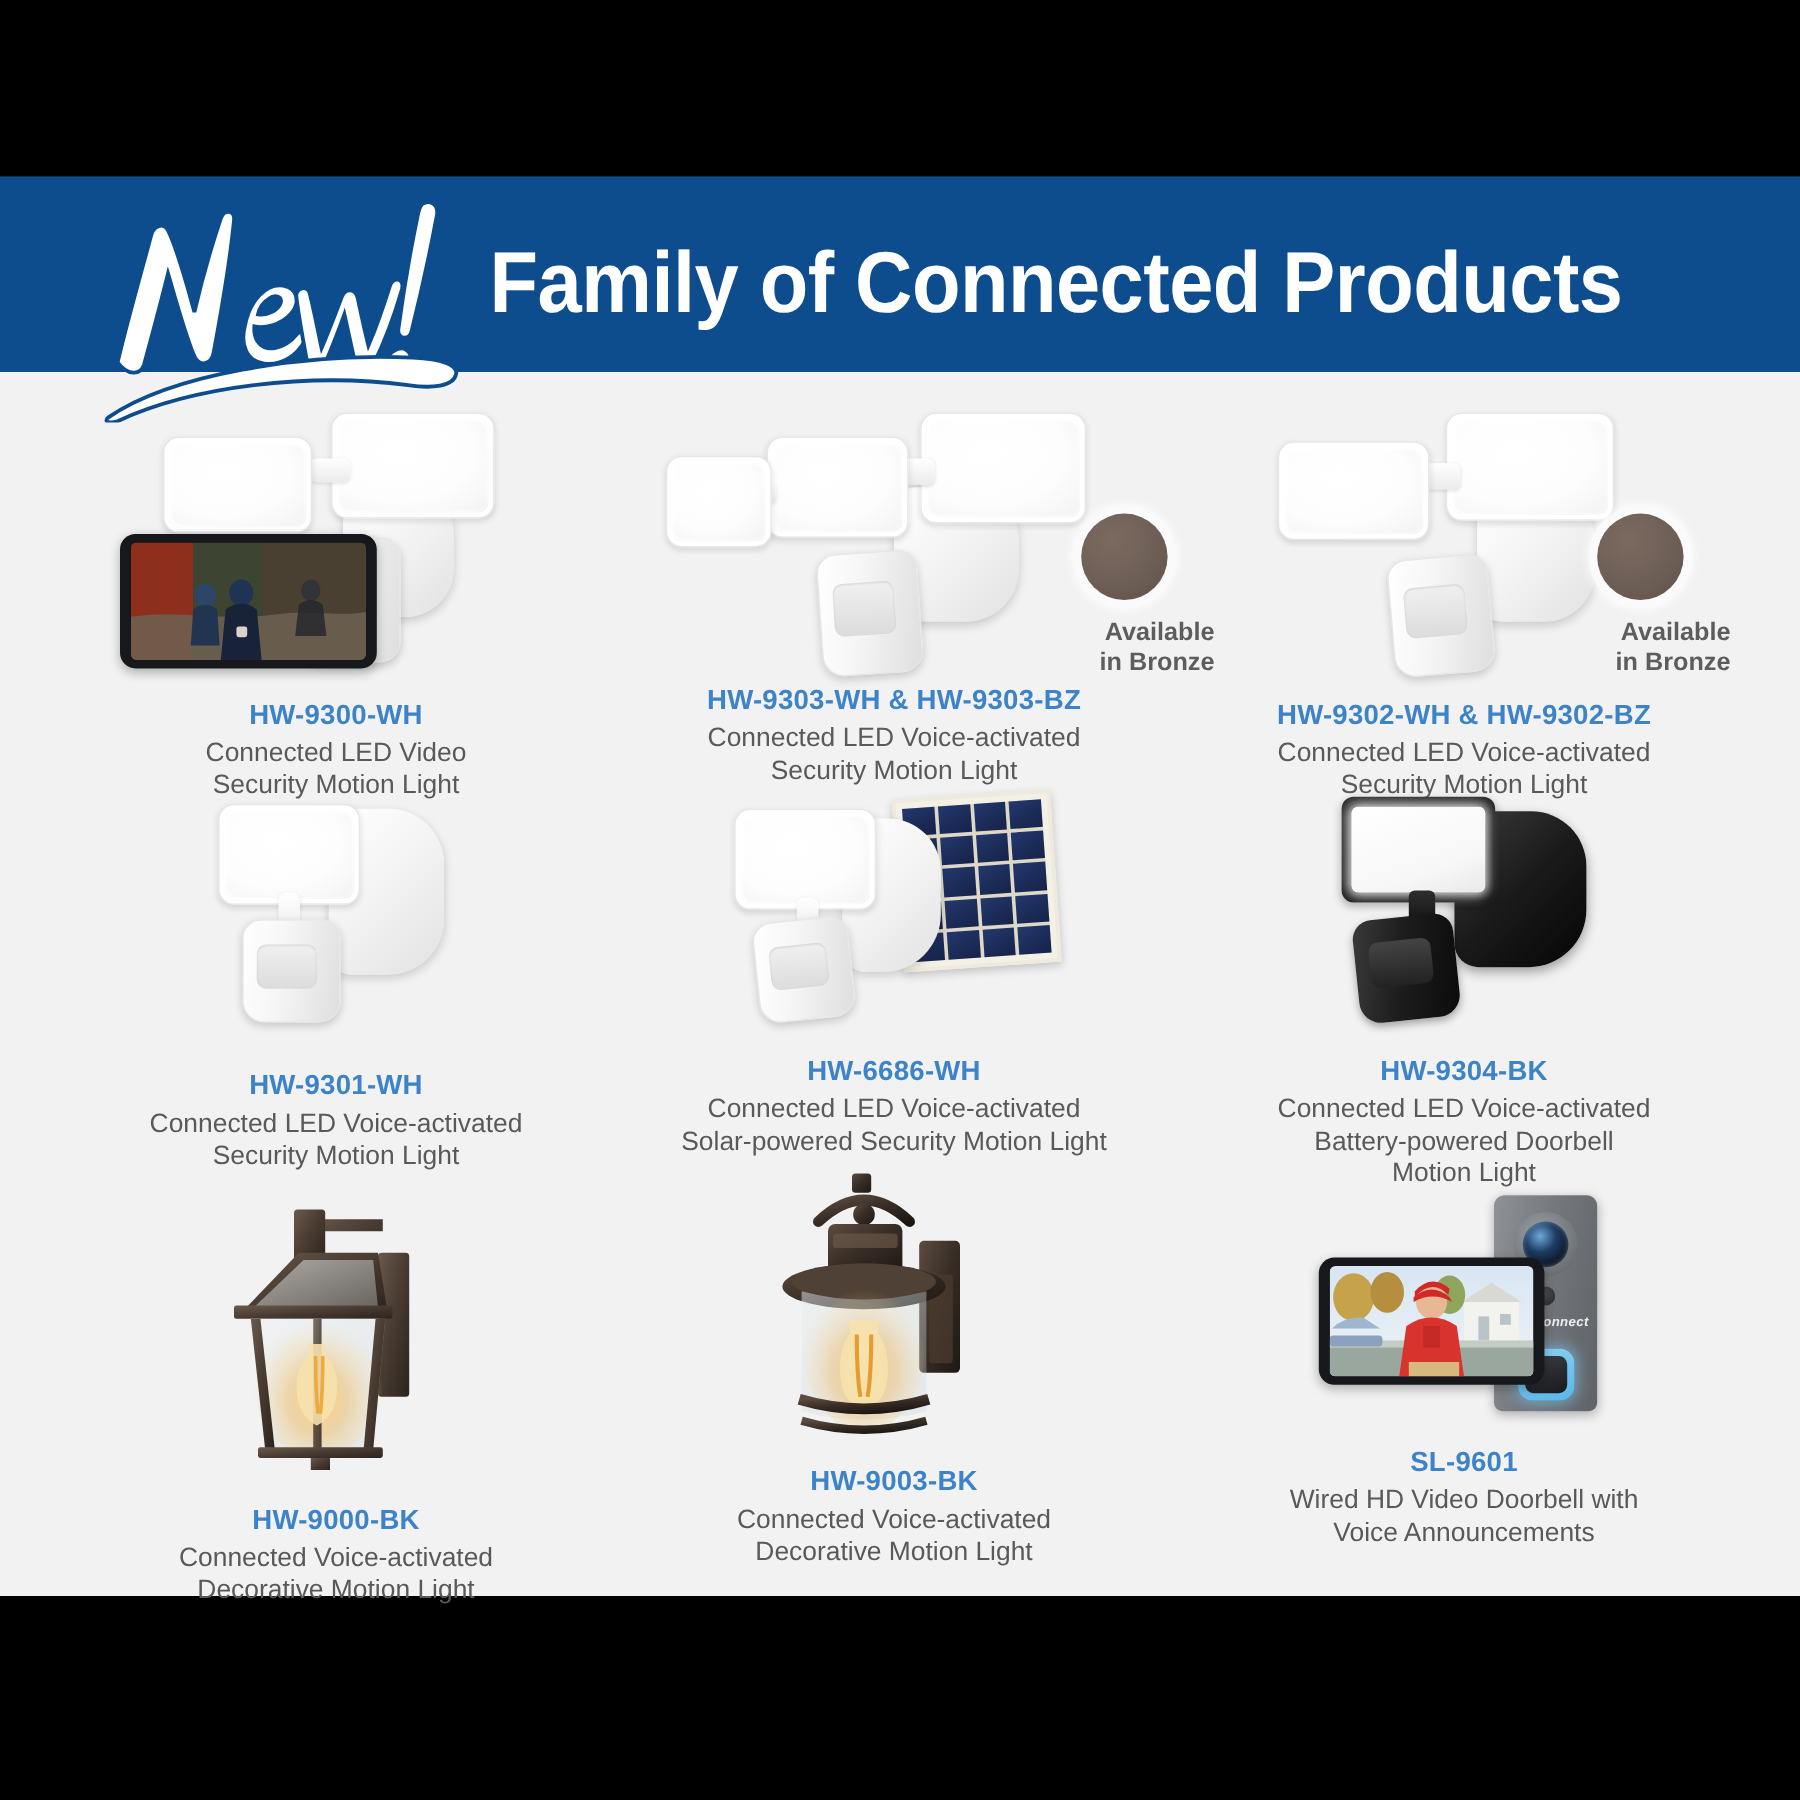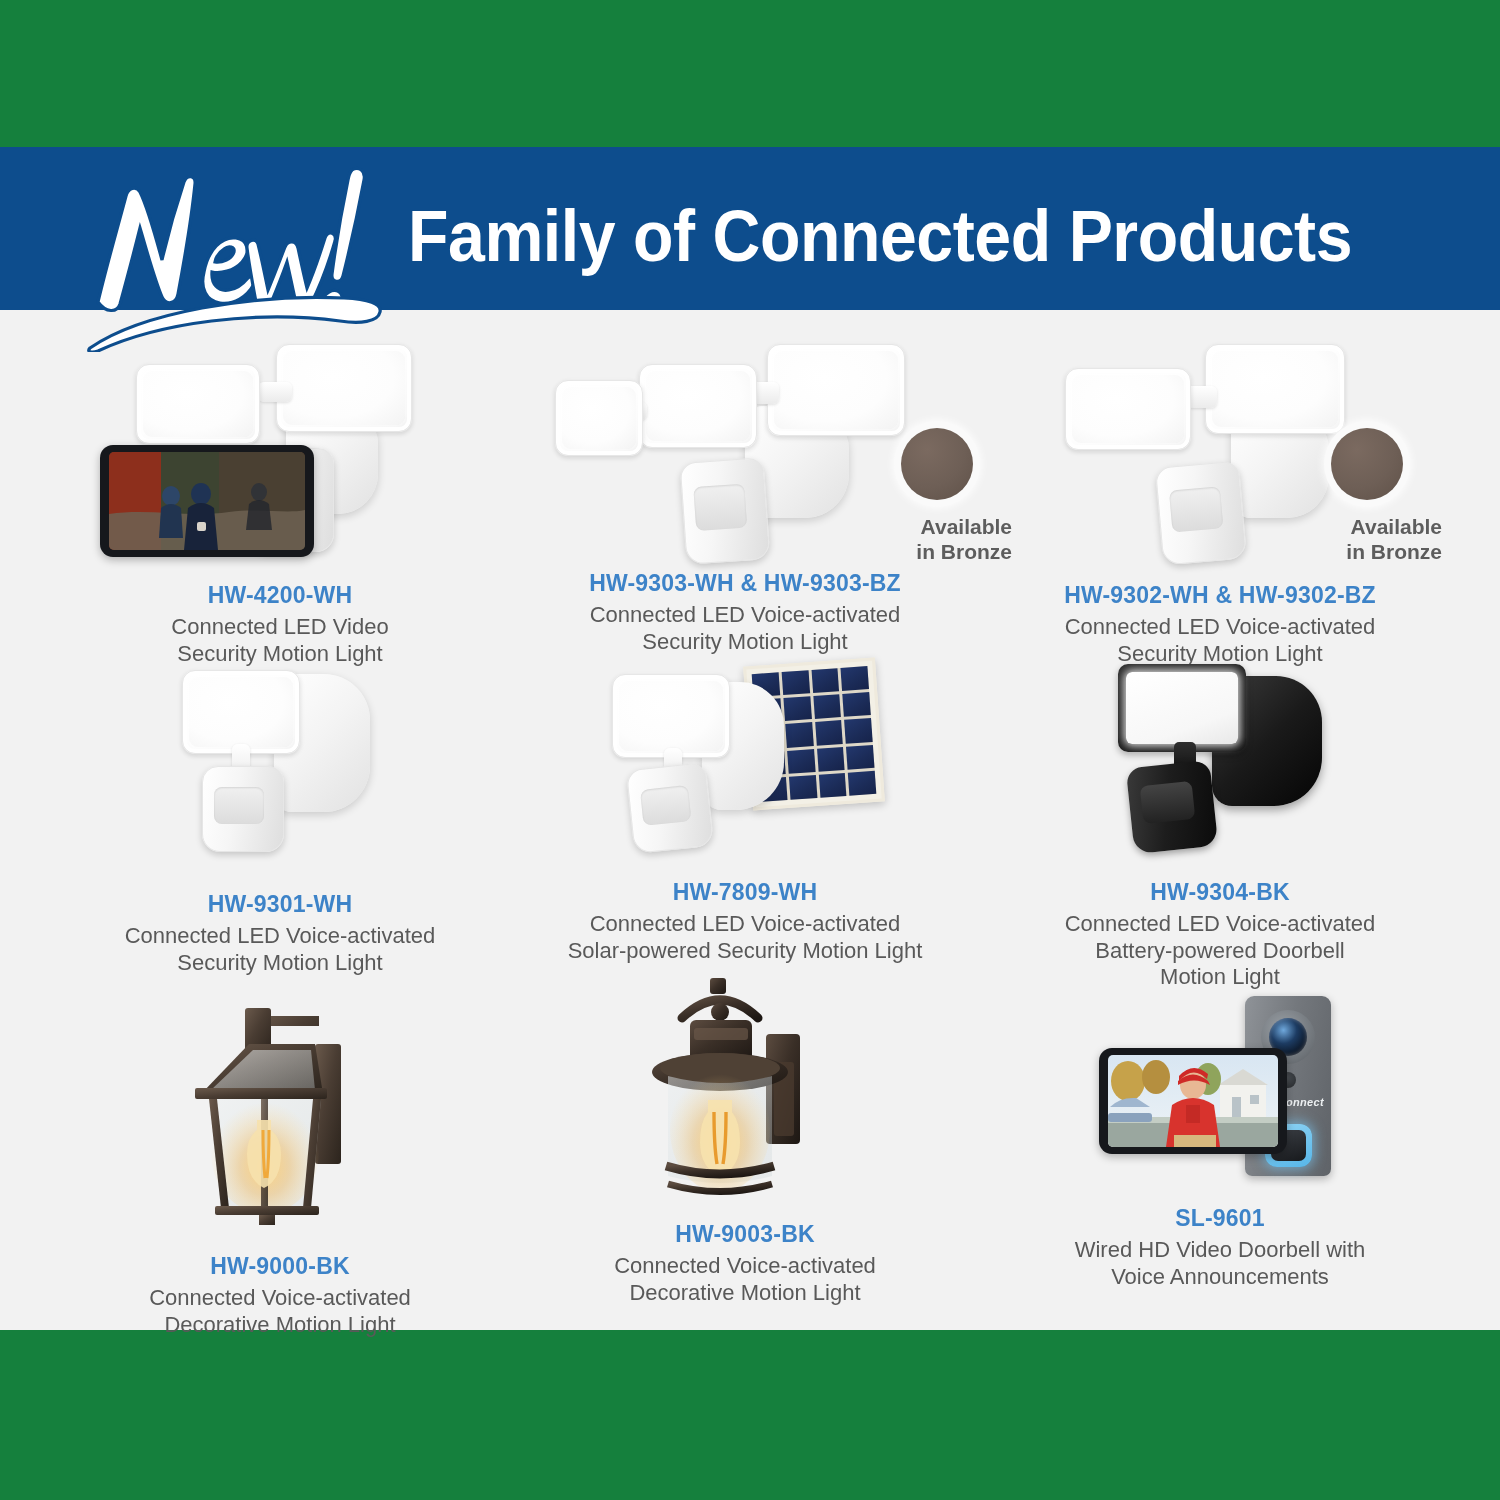--- a/index.html
+++ b/index.html
@@ -2,21 +2,21 @@
 <html><head>
 <meta charset="utf-8">
 <style>
   html,body{margin:0;padding:0;}
   body{
     width:1500px;height:1500px;
     background:#ffffff;
     font-family:"Liberation Sans","DejaVu Sans",sans-serif;
     overflow:hidden;
   }
-  .page{position:relative;width:1500px;height:1500px;background:#15803d;}
+  .page{position:relative;width:1500px;height:1500px;background:#000000;}
 
   
   .banner{
     position:absolute;left:0;top:147px;width:1500px;height:163px;
     background:#0d4d8d;
   }
   .new-script{
     position:absolute;left:82px;top:152px;width:330px;height:200px;
     z-index:6;pointer-events:none;
   }
@@ -245,21 +245,21 @@
                   <rect x="88" y="70" width="9" height="9" rx="2" fill="#d9d4cb"></rect>
 
                   <ellipse cx="150" cy="40" rx="8" ry="9" fill="#2a2f38" opacity=".8"></ellipse>
                   <path d="M140 52 q10 -8 20 0 l3 26 h-26 z" fill="#22262d" opacity=".8"></path>
                 </svg>
               </div>
             </div>
           </div>
         </div>
         <div class="caption" style="margin-top:16px;">
-          <div class="sku">HW-4200-WH</div>
+          <div class="sku">HW-9300-WH</div>
           <div class="desc">
             <span>Connected LED Video</span>
             <span>Security Motion Light</span>
           </div>
         </div>
       </div>
 
       <div class="cell" style="left:510px;top:30px;width:470px;">
         <div class="art" style="width:380px;height:225px;">
           <div class="prod" style="position:absolute;inset:0;">
@@ -373,21 +373,21 @@
             </div>
             <div class="body-w" style="left:102px;top:22px;width:82px;height:128px;border-radius:16px 44px 48px 20px;"></div>
             <div class="head" style="left:12px;top:14px;width:116px;height:82px;">
                 <div class="lens"></div>
               </div>
             <div class="arm" style="left:64px;top:88px;width:18px;height:30px;"></div>
             <div class="pir" style="left:30px;top:106px;width:78px;height:82px;transform:rotate(-6deg);"></div>
           </div>
         </div>
         <div class="caption" style="margin-top:28px;">
-          <div class="sku">HW-7809-WH</div>
+          <div class="sku">HW-6686-WH</div>
           <div class="desc">
             <span>Connected LED Voice-activated</span>
             <span>Solar-powered Security Motion Light</span>
           </div>
         </div>
       </div>
 
       <div class="cell" style="left:1000px;top:350px;width:440px;">
         <div class="art" style="width:240px;height:190px;">
           <div class="prod" style="position:absolute;inset:0;">

